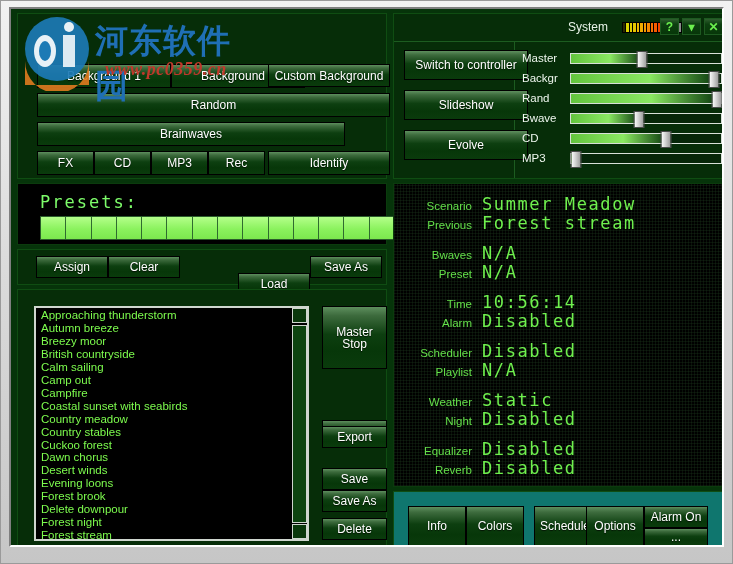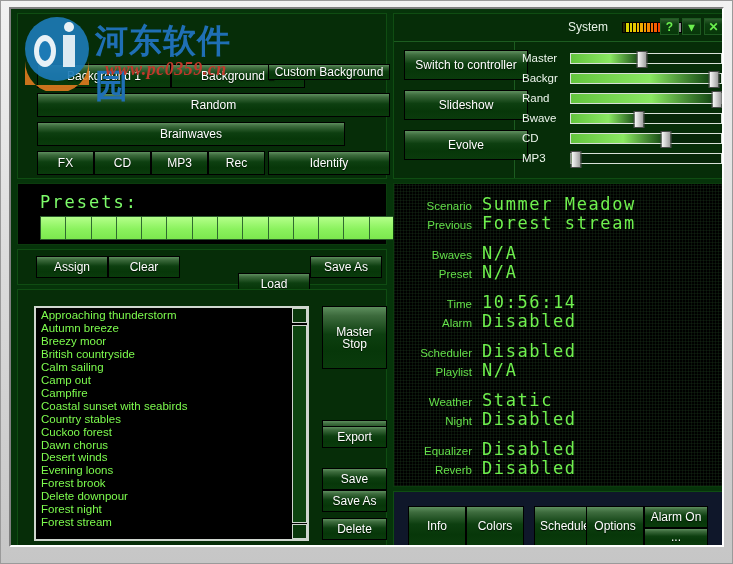--- a/index.html
+++ b/index.html
@@ -254,21 +254,21 @@
     font-size: 17px;
     letter-spacing: 1.6px;
     color: #6ff04e;
     white-space: nowrap;
   }
 
   
   #panel-tabs {
     position: absolute; left: 382px; top: 482px;
     width: 335px; height: 70px;
-    background: #0f172a;
+    background: #0f766e;
     border: 1px solid #0f4d12;
   }
 
   
   #watermark {
     position: absolute; left: 2px; top: 2px;
     width: 250px; height: 78px;
     pointer-events: none;
     z-index: 40;
   }
@@ -289,21 +289,21 @@
 </style>
 </head>
 <body>
 
 <div id="window-frame">
   <div id="window-inner">
 
     <div id="panel-sources">
       <div class="btn" style="left:19px; top:50px; width:134px; height:24px;">Background 1</div>
       <div class="btn" style="left:153px; top:50px; width:134px; height:24px;">Background 2</div>
-      <div class="btn" style="left:250px; top:50px; width:122px; height:16px;">Custom Background</div>
+      <div class="btn" style="left:250px; top:50px; width:122px; height:23px;">Custom Background</div>
 
       <div class="btn" style="left:19px; top:79px; width:353px; height:24px;">Random</div>
       <div class="btn" style="left:19px; top:108px; width:308px; height:24px;">Brainwaves</div>
 
       <div class="btn" style="left:19px; top:137px; width:57px; height:24px;">FX</div>
       <div class="btn" style="left:76px; top:137px; width:57px; height:24px;">CD</div>
       <div class="btn" style="left:133px; top:137px; width:57px; height:24px;">MP3</div>
       <div class="btn" style="left:190px; top:137px; width:57px; height:24px;">Rec</div>
       <div class="btn" style="left:250px; top:137px; width:122px; height:24px;">Identify</div>
     </div>
@@ -340,20 +340,21 @@
       <div id="scenario-listbox">
         <div id="scenario-items">
             <div class="scenario-item">Approaching thunderstorm</div>
             <div class="scenario-item">Autumn breeze</div>
             <div class="scenario-item">Breezy moor</div>
             <div class="scenario-item">British countryside</div>
             <div class="scenario-item">Calm sailing</div>
             <div class="scenario-item">Camp out</div>
             <div class="scenario-item">Campfire</div>
             <div class="scenario-item">Coastal sunset with seabirds</div>
+            <div class="scenario-item">Country meadow</div>
             <div class="scenario-item">Country stables</div>
             <div class="scenario-item">Cuckoo forest</div>
             <div class="scenario-item">Dawn chorus</div>
             <div class="scenario-item">Desert winds</div>
             <div class="scenario-item">Evening loons</div>
             <div class="scenario-item">Forest brook</div>
             <div class="scenario-item">Delete downpour</div>
             <div class="scenario-item">Forest night</div>
             <div class="scenario-item">Forest stream</div>
           </div>

